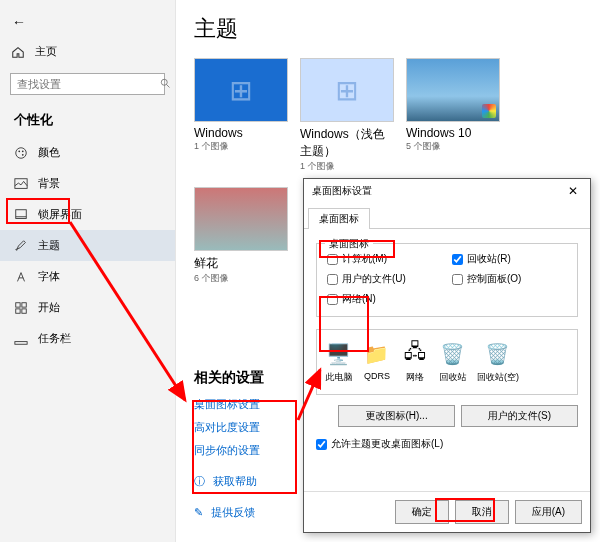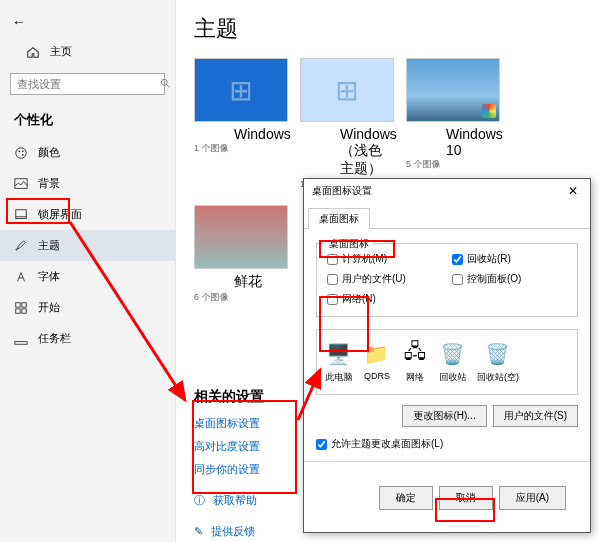--- a/index.html
+++ b/index.html
@@ -1,60 +1,60 @@
 <!DOCTYPE html>
 <html><head>
 <meta charset="utf-8">
 <style>
 * { box-sizing: border-box; margin: 0; padding: 0; font-family: "Microsoft YaHei", "Segoe UI", sans-serif; }
 body { width: 600px; height: 542px; background: #fff; font-size: 11px; position: relative; overflow: hidden; }
 .app { display: flex; height: 100%; }
 .sidebar { width: 176px; background: #f3f3f3; padding: 8px 0; border-right: 1px solid #e5e5e5; }
 .back-btn { padding: 4px 12px; font-size: 14px; }
-.home-row { display: flex; align-items: flex-end; padding: 6px 26px; gap: 10px; margin: 6px 0 8px; }
+.home-row { display: flex; align-items: flex-end; padding: 6px 11px; gap: 10px; margin: 6px 0 8px; }
 .home-row .icon { width: 14px; height: 14px; display: inline-flex; }
 .search-box { margin: 4px 10px 12px; border: 1px solid #aaa; background: #fff; display: flex; align-items: center; padding: 3px 6px; }
 .search-box input { border: none; outline: none; flex: 1; font-size: 11px; background: transparent; }
 .section-title { padding: 4px 14px 8px; font-size: 13px; font-weight: bold; }
 .nav-item { display: flex; align-items: center; gap: 10px; padding: 8px 14px; cursor: pointer; }
 .nav-item.selected { background: #dde4ec; }
 .nav-item .icon { width: 14px; height: 14px; display: inline-flex; align-items: center; justify-content: center; }
 .hl-red { border: 2px solid #ff0000; position: absolute; pointer-events: none; }
 .main { flex: 1; padding: 14px 18px; overflow: hidden; }
 .page-title { font-size: 22px; font-weight: 400; margin-bottom: 14px; }
 .themes-row { display: flex; gap: 12px; margin-bottom: 14px; }
 .theme-card { width: 94px; }
 .theme-thumb { width: 94px; height: 64px; background: #1a6dd0; position: relative; border: 1px solid #ccc; }
 .theme-thumb.light { background: #c9dfff; }
 .theme-thumb.photo { background: linear-gradient(180deg,#5aa0d8 0%,#8fc5e8 60%,#3a6a8a 100%); }
 .theme-thumb .win-logo { position: absolute; left: 50%; top: 50%; transform: translate(-50%,-50%); color: rgba(255,255,255,0.4); font-size: 28px; }
 .theme-thumb.photo .badge { position: absolute; right: 3px; bottom: 3px; width: 14px; height: 14px; background: conic-gradient(#f44336,#ffeb3b,#4caf50,#2196f3,#f44336); border-radius: 2px; }
-.theme-name { margin-top: 4px; font-size: 14px; margin-left: 40px; }
+.theme-name { margin-top: 4px; font-size: 12px; }
 .theme-sub { color: #666; font-size: 9px; }
 .theme-card.flowers .theme-thumb { background: linear-gradient(180deg,#c77 0%,#9bb 100%); }
 .related-title { font-size: 14px; font-weight: 600; margin: 30px 0 10px; }
 .link { color: #0066cc; display: block; margin: 8px 0; font-size: 11px; }
 .help-row { display: flex; align-items: center; gap: 8px; margin-top: 16px; color: #0066cc; font-size: 11px; }
 .dialog { position: absolute; left: 303px; top: 178px; width: 288px; height: 355px; background: #fff; border: 1px solid #555; box-shadow: 2px 2px 8px rgba(0,0,0,0.3); display: flex; flex-direction: column; }
 .dlg-title { display: flex; justify-content: space-between; align-items: center; padding: 5px 8px; font-size: 10px; }
 .dlg-close { cursor: pointer; font-size: 12px; padding: 0 4px; }
 .dlg-tabs { display: flex; border-bottom: 1px solid #ccc; padding: 0 4px; margin-top: 4px; }
 .dlg-tab { padding: 3px 10px; border: 1px solid #ccc; border-bottom: none; background: #fff; font-size: 10px; position: relative; top: 1px; }
 .dlg-body { flex: 1; padding: 10px 12px; font-size: 10px; }
 .dlg-group { border: 1px solid #ccc; padding: 8px 10px 10px; position: relative; margin-top: 4px; }
 .dlg-group-title { position: absolute; top: -7px; left: 8px; background: #fff; padding: 0 4px; font-size: 10px; }
 .chk-grid { display: grid; grid-template-columns: 1fr 1fr; gap: 6px 10px; }
 .chk { display: flex; align-items: center; gap: 4px; }
 .chk input { width: 11px; height: 11px; }
 .icon-row { display: flex; gap: 10px; margin-top: 12px; border: 1px solid #ccc; padding: 10px 8px; }
 .icon-item { display: flex; flex-direction: column; align-items: center; gap: 3px; font-size: 9px; }
 .icon-item .ic { width: 28px; height: 28px; display: flex; align-items: center; justify-content: center; font-size: 20px; }
 .dlg-btnrow { display: flex; justify-content: flex-end; gap: 6px; margin-top: 10px; }
-.dlg-btnrow button { font-size: 10px; padding: 3px 10px; border: 1px solid #999; background: #efefef; cursor: pointer; }
-.dlg-footer { display: flex; justify-content: flex-end; gap: 6px; padding: 24px; border-top: 1px solid #ddd; }
+.dlg-btnrow button { font-size: 10px; padding: 3px 26px; border: 1px solid #999; background: #efefef; cursor: pointer; }
+.dlg-footer { display: flex; justify-content: flex-end; gap: 6px; padding: 8px; border-top: 1px solid #ddd; }
 .dlg-footer button { font-size: 10px; padding: 4px 16px; border: 1px solid #999; background: #efefef; cursor: pointer; }
 .dlg-chk-line { display: flex; align-items: center; gap: 4px; margin-top: 10px; font-size: 10px; }
 .dlg-chk-line input { width: 11px; height: 11px; }
 svg.arrow { position: absolute; pointer-events: none; }
 .modal-spacer { height: 40px; }
 </style>
 </head>
 <body>
 
 <div class="app">

